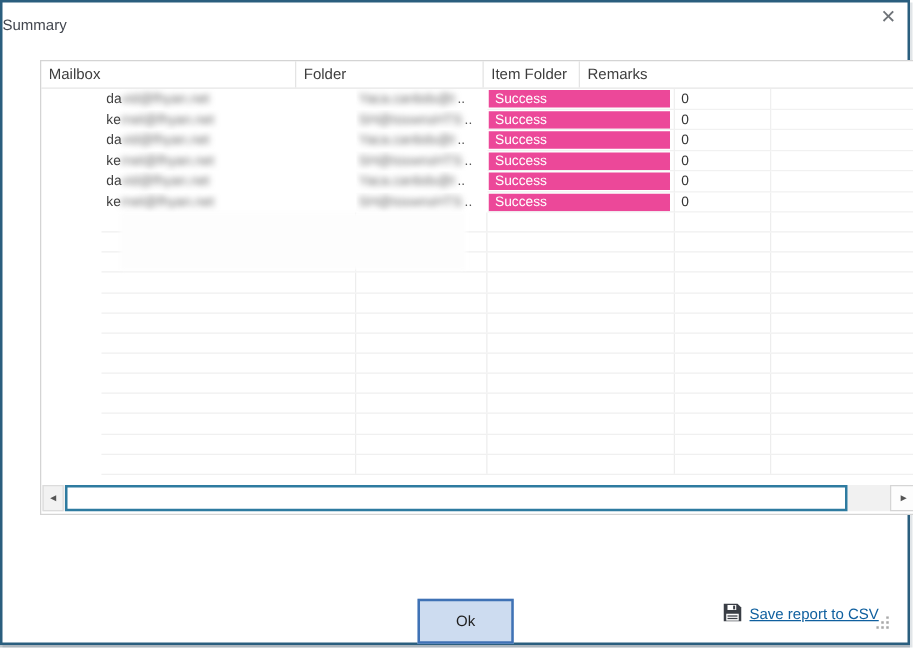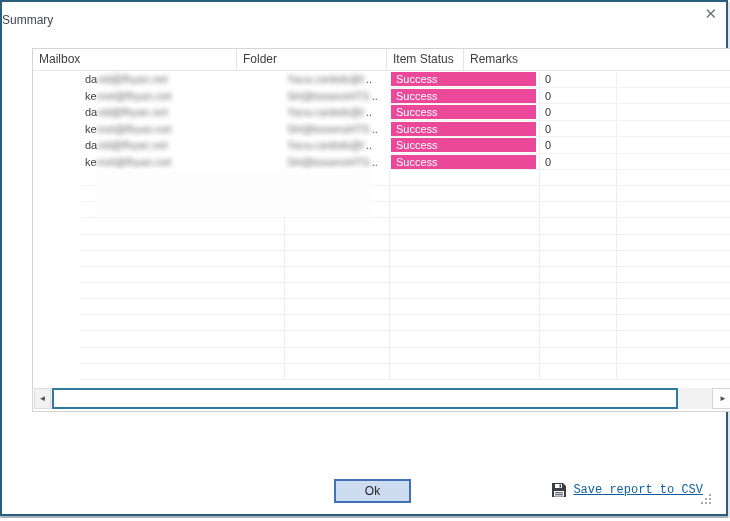--- a/index.html
+++ b/index.html
@@ -45,40 +45,40 @@
   
   .hscroll { position:absolute; left:1px; top:339px; width:700px; height:21px;
     background:#f1f1f1; }
   .sb-btn { position:absolute; top:0; height:21px; text-align:center;
     font-size:8px; color:#555; line-height:20px; cursor:pointer; }
   .sb-left { left:0; width:17px; background:#f2f2f2; border:1px solid #dcdcdc; }
   .sb-right { right:0; width:22px; background:#fdfdfd; border:1px solid #d5d5d5; }
   .sb-thumb { position:absolute; left:18px; top:0; width:626px; height:21px;
     background:#fff; border:2px solid #2e7ba0; cursor:pointer; }
   
-  .ok { position:absolute; left:332px; top:477px; width:77px; height:24px;
+  .ok { position:absolute; left:332px; top:477px; width:77px; height:36px;
     background:#cddcf0; border:2px solid #3f72b5; font-size:12px; color:#1f1f1f;
     font-family:inherit; cursor:pointer; }
   .save { position:absolute; top:480px; right:23px; display:flex;
-    align-items:center; gap:6px; cursor:pointer;font-family:Liberation Mono, monospace; }
+    align-items:flex-end; gap:6px; cursor:pointer; }
   .save a { font-size:12px; color:#10609f; text-decoration:underline; }
   .grip { position:absolute; right:14px; bottom:5px; }
 </style>
 </head>
 <body>
 
 <div class="dialog">
   <div class="title">Summary</div>
   <div class="close">✕</div>
 
   <div class="table">
     <div class="thead">
       <div class="th c-mail">Mailbox</div>
       <div class="th c-status">Folder</div>
-      <div class="th c-count">Item Status</div>
+      <div class="th c-count">Item Folder</div>
       <div class="th c-remarks">Remarks</div>
     </div>
 
     <div class="tbody" id="tbody">
       <div class="row data">
         <div class="cell c-mail"><span class="pre">da</span><span class="blurred">vid@fhyan.net</span></div>
         <div class="cell c-folder"><span class="blurred">Yaca.canbds@t</span><span class="suffix">..</span></div>
         <div class="cell c-status">
             <span class="badge">Success</span>
           </div>

